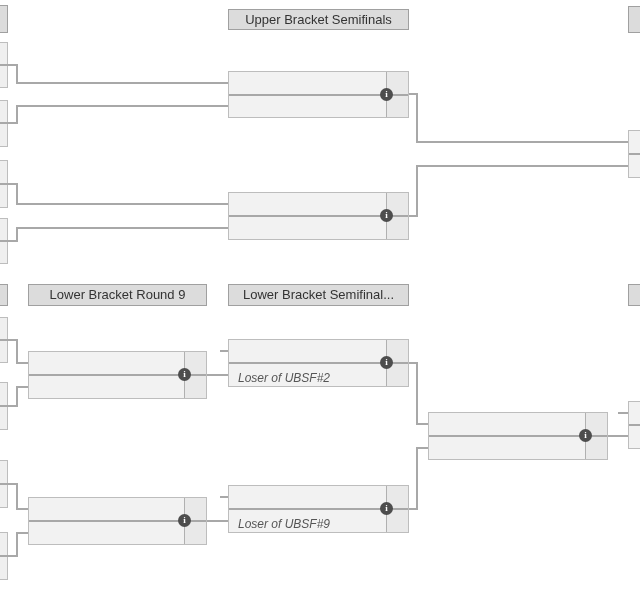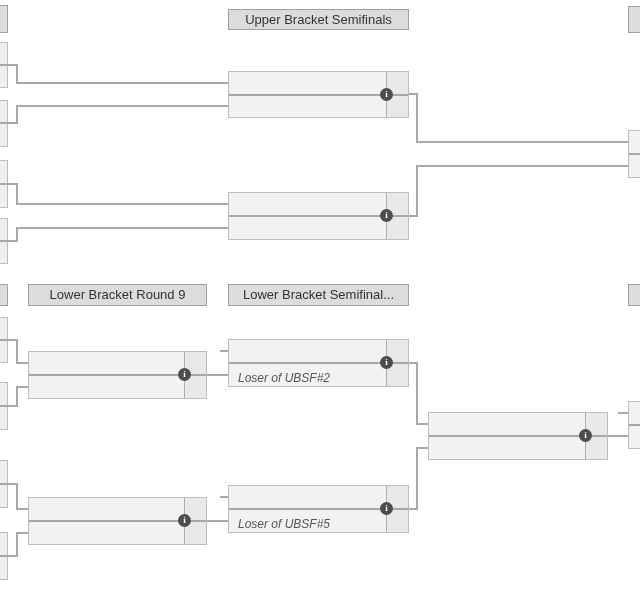--- a/index.html
+++ b/index.html
@@ -146,21 +146,21 @@
       <span class="rlabel">Loser of UBSF#2</span>
     </div>
     <div class="row bot"></div>
     <div class="score"></div>
     <div class="hdiv"></div>
     <div class="icon">i</div>
   </div>
 
   <div class="mbox" style="left:228px;top:485px;width:181px;height:48px;">
     <div class="row top">
-      <span class="rlabel">Loser of UBSF#5</span>
+      <span class="rlabel">Loser of UBSF#9</span>
     </div>
     <div class="row bot"></div>
     <div class="score"></div>
     <div class="hdiv"></div>
     <div class="icon">i</div>
   </div>
 
   <div class="ln" style="left:409px;top:362px;width:9px;height:2px;"></div>
   <div class="ln" style="left:416px;top:362px;width:2px;height:63px;"></div>
   <div class="ln" style="left:416px;top:423px;width:12px;height:2px;"></div>

